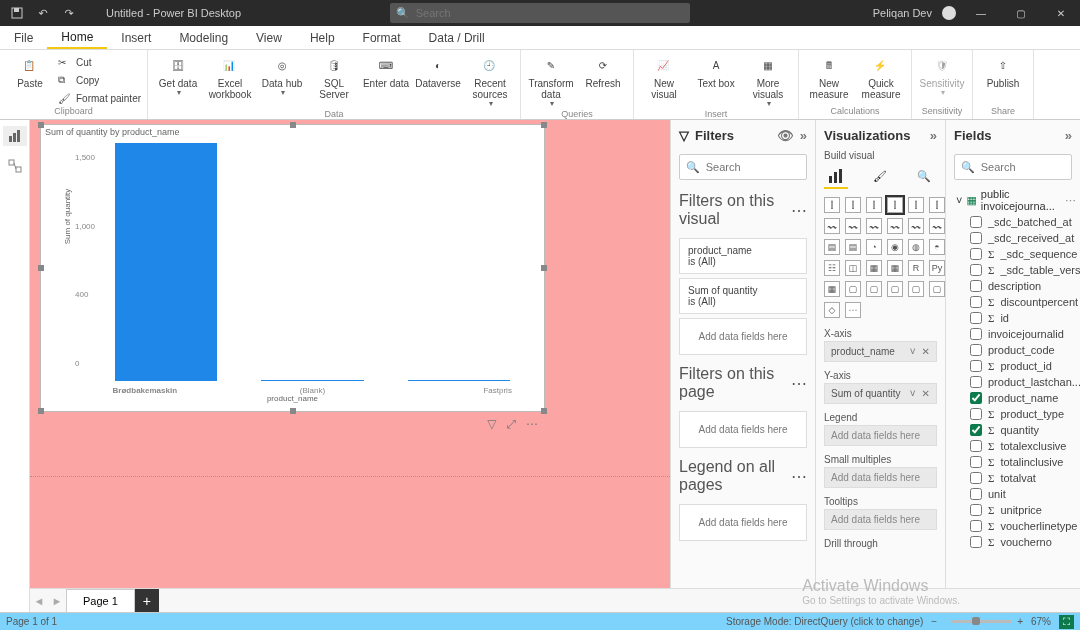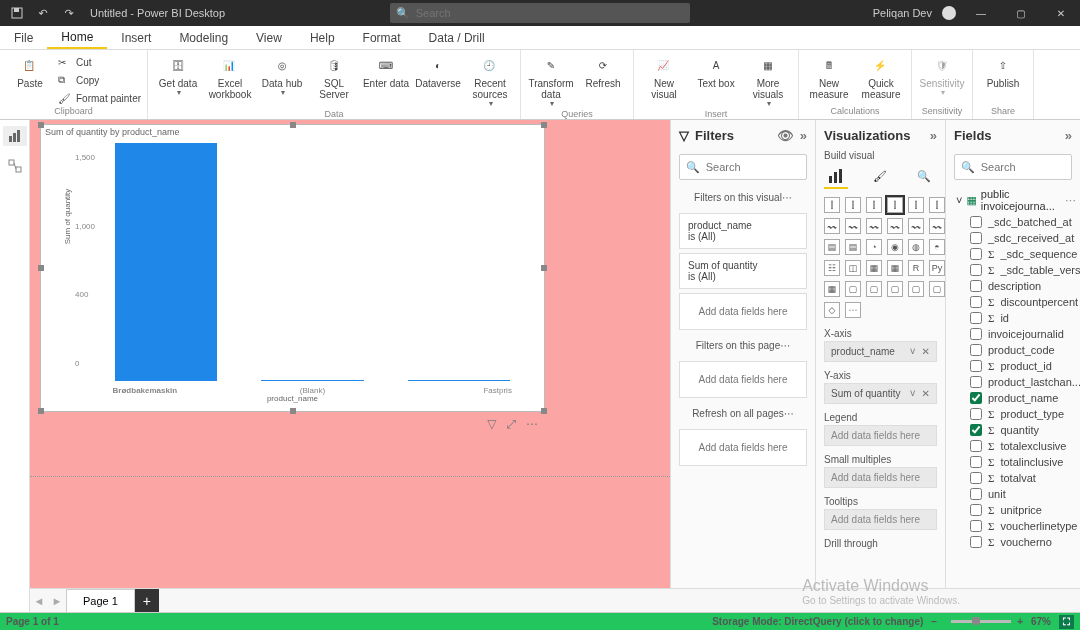--- a/index.html
+++ b/index.html
@@ -2,21 +2,21 @@
 <html><head>
 <meta charset="utf-8">
 <style>
 * { margin: 0; padding: 0; box-sizing: border-box; font-family: "Segoe UI", Arial, sans-serif; }
 body { width: 1080px; height: 630px; overflow: hidden; background: #f3f3f3; position: relative; }
 
 
 .titlebar { height: 26px; background: #2a2a2a; display: flex; align-items: center; color: #ccc; font-size: 11px; }
 .titlebar-left { display: flex; align-items: center; gap: 8px; padding-left: 8px; }
 .qat-btn { width: 18px; height: 18px; display: flex; align-items: center; justify-content: center; color: #ccc; cursor: pointer; }
-.title-text { margin-left: 4px; }
+.title-text { margin-left: 20px; }
 .searchbar { margin-left: auto; margin-right: auto; position: absolute; left: 50%; transform: translateX(-50%); top: 3px; width: 300px; height: 20px; background: #555; border-radius: 2px; display: flex; align-items: center; padding: 0 6px; gap: 6px; color: #bbb; }
 .searchbar input { background: transparent; border: none; outline: none; color: #bbb; font-size: 11px; flex: 1; }
 .titlebar-right { margin-left: auto; display: flex; align-items: center; gap: 10px; padding-right: 4px; }
 .avatar { width: 14px; height: 14px; border-radius: 50%; background: #ddd; }
 .winbtn { width: 30px; height: 26px; display: flex; align-items: center; justify-content: center; color: #ccc; cursor: pointer; font-size: 10px; }
 
 
 .ribbon-tabs { height: 24px; background: #fff; display: flex; align-items: stretch; border-bottom: 1px solid #ddd; font-size: 12px; }
 .rtab { padding: 0 14px; display: flex; align-items: center; color: #444; cursor: pointer; }
 .rtab.file { color: #444; }
@@ -65,21 +65,21 @@
 .page-tab { padding: 0 16px; height: 100%; display: flex; align-items: center; background: #fff; border: 1px solid #ccc; border-bottom: none; cursor: pointer; }
 .page-add { width: 24px; height: 24px; background: #333; color: #fff; display: flex; align-items: center; justify-content: center; cursor: pointer; margin-left: 0; font-size: 14px;}
 
 
 .pane { border-left: 1px solid #ddd; background: #fafafa; display: flex; flex-direction: column; font-size: 11px; overflow: hidden; }
 .pane-header { height: 30px; display: flex; align-items: center; padding: 0 8px; font-weight: 600; color: #333; gap: 6px; font-size: 13px; }
 .pane-header .spacer { flex: 1; }
 .pane-header .hicon { color: #777; cursor: pointer; }
 .pane-search { margin: 4px 8px 6px; height: 26px; border: 1px solid #ccc; border-radius: 2px; display: flex; align-items: center; padding: 0 6px; gap: 6px; background: #fff; }
 .pane-search input { border: none; outline: none; flex: 1; font-size: 11px; background: transparent; }
-.pane-section-header { padding: 6px 8px; color: #555; font-size: 10px; display: flex; align-items: center; justify-content: center; }
+.pane-section-header { padding: 6px 8px; color: #555; font-size: 16px; display: flex; align-items: center; justify-content: center; }
 .pane-body { flex: 1; overflow-y: auto; }
 
 
 .filter-card { margin: 4px 8px; border: 1px solid #ddd; background: #fff; padding: 6px 8px; font-size: 10px; color: #444; }
 .filter-card .fname { font-size: 10px; }
 .filter-card.placeholder { text-align: center; color: #777; padding: 12px 0; }
 
 
 .viz-tabs { display: flex; gap: 20px; padding: 4px 8px 8px; }
 .viz-tab { width: 24px; height: 24px; display: flex; align-items: center; justify-content: center; cursor: pointer; border-bottom: 2px solid transparent; }
@@ -92,21 +92,21 @@
 .well.placeholder { color: #888; }
 .well .wicons { display: flex; gap: 6px; color: #777; }
 
 
 .field-table { padding: 2px 4px 2px 10px; display: flex; align-items: center; gap: 4px; cursor: pointer; font-size: 11px; color: #333; }
 .field-row { padding: 2px 4px 2px 24px; display: flex; align-items: center; gap: 6px; font-size: 11px; color: #444; cursor: pointer; }
 .field-row input[type=checkbox] { width: 12px; height: 12px; accent-color: #0c7a4b; }
 .sigma { font-family: serif; }
 
 
-.statusbar { position: absolute; bottom: 0; left: 0; right: 0; height: 18px; background: #22c55e; border-top: 1px solid #ccc; display: flex; align-items: center; font-size: 10px; color: #555; padding: 0 6px; font-weight: bold; }
+.statusbar { position: absolute; bottom: 0; left: 0; right: 0; height: 18px; background: #7dd3fc; border-top: 1px solid #ccc; display: flex; align-items: center; font-size: 10px; color: #555; padding: 0 6px; }
 .statusbar .sspacer { flex: 1; }
 .zoom-slider { width: 60px; height: 3px; background: #bbb; position: relative; margin: 0 6px;}
 .zoom-slider .thumb { position: absolute; top: -3px; width: 8px; height: 8px; background: #888; border-radius: 2px; }
 
 
 .watermark { position: absolute; right: 120px; bottom: 24px; text-align: left; color: #bbb; pointer-events: none; }
 .watermark .w1 { font-size: 16px; }
 .watermark .w2 { font-size: 10px; }
 
 svg { display: block; }
@@ -357,21 +357,21 @@
         <div class="fname">Sum of quantity</div>
         <div>is (All)</div>
       </div>
       <div class="filter-card placeholder">Add data fields here</div>
       <div class="pane-section-header">
           <span>Filters on this page</span>
           <span>⋯</span>
         </div>
       <div class="filter-card placeholder">Add data fields here</div>
       <div class="pane-section-header">
-          <span>Refresh on all pages</span>
+          <span>Legend on all pages</span>
           <span>⋯</span>
         </div>
       <div class="filter-card placeholder">Add data fields here</div>
     </div>
   </div>
 
   <div class="pane" style="width:130px">
     <div class="pane-header">
       <span>Visualizations</span>
       <span class="spacer"></span>

